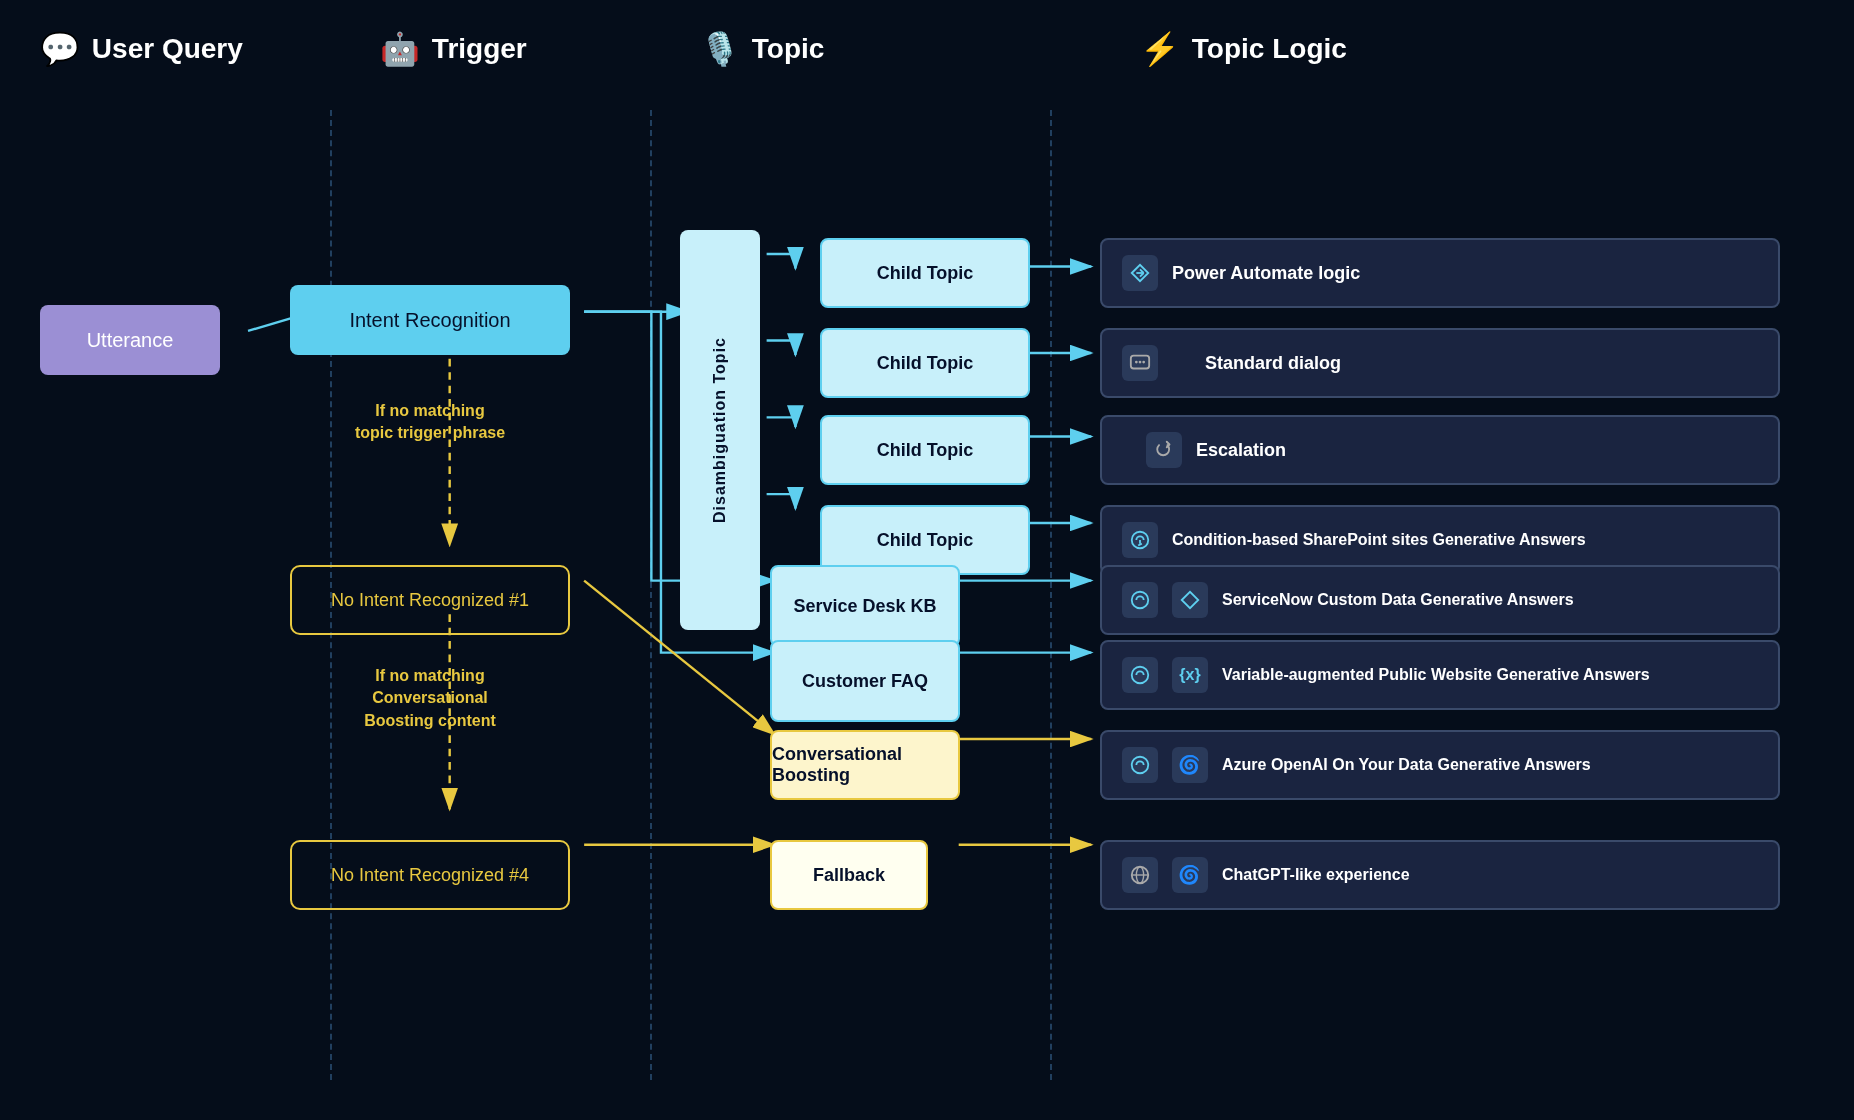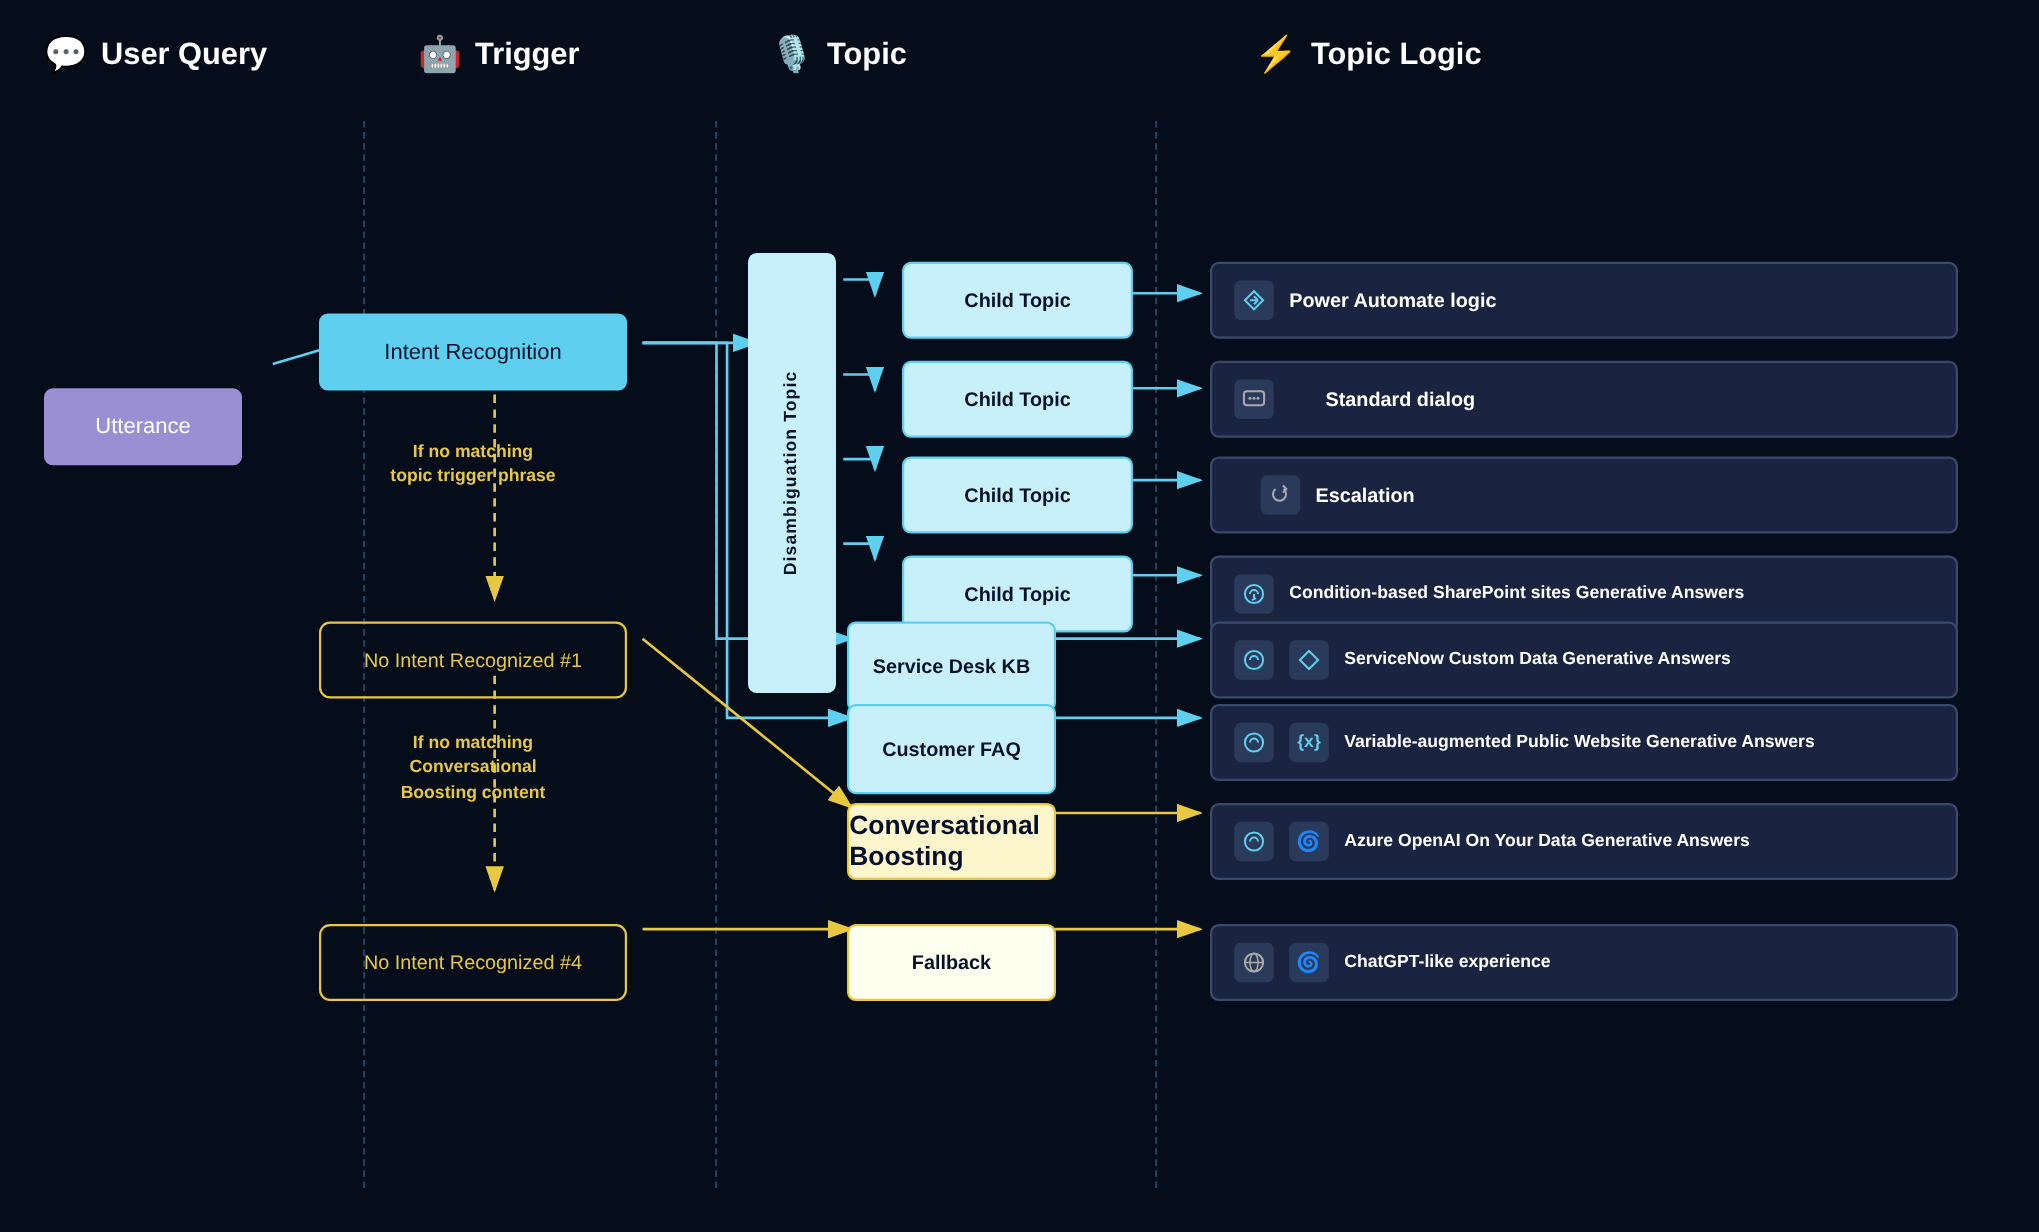--- a/index.html
+++ b/index.html
@@ -73,21 +73,20 @@
 
     .node-utterance {
       left: 0px;
       top: 195px;
       width: 180px;
       height: 70px;
       background: #9b8fd4;
       color: #fff;
       font-size: 20px;
       border-radius: 8px;
-      margin-top: 48px;
     }
 
     .node-intent {
       left: 250px;
       top: 175px;
       width: 280px;
       height: 70px;
       background: #5ecfef;
       color: #05102a;
       font-size: 20px;
@@ -162,21 +161,21 @@
     .topic-box-yellow {
       position: absolute;
       left: 730px;
       width: 190px;
       height: 70px;
       background: #fdf5cc;
       border-radius: 8px;
       display: flex;
       align-items: center;
       justify-content: center;
-      font-size: 24px;
+      font-size: 18px;
       font-weight: 700;
       color: #05102a;
       border: 2px solid #e8c840;
     }
 
     
     .child-box {
       position: absolute;
       left: 780px;
       width: 210px;
@@ -239,21 +238,21 @@
       font-size: 16px;
       font-weight: 600;
       text-align: center;
       line-height: 1.4;
     }
 
     
     .fallback-box {
       position: absolute;
       left: 730px;
-      width: 190px;
+      width: 158px;
       height: 70px;
       background: #fffff0;
       border-radius: 8px;
       display: flex;
       align-items: center;
       justify-content: center;
       font-size: 18px;
       font-weight: 700;
       color: #05102a;
       border: 2px solid #e8c840;

